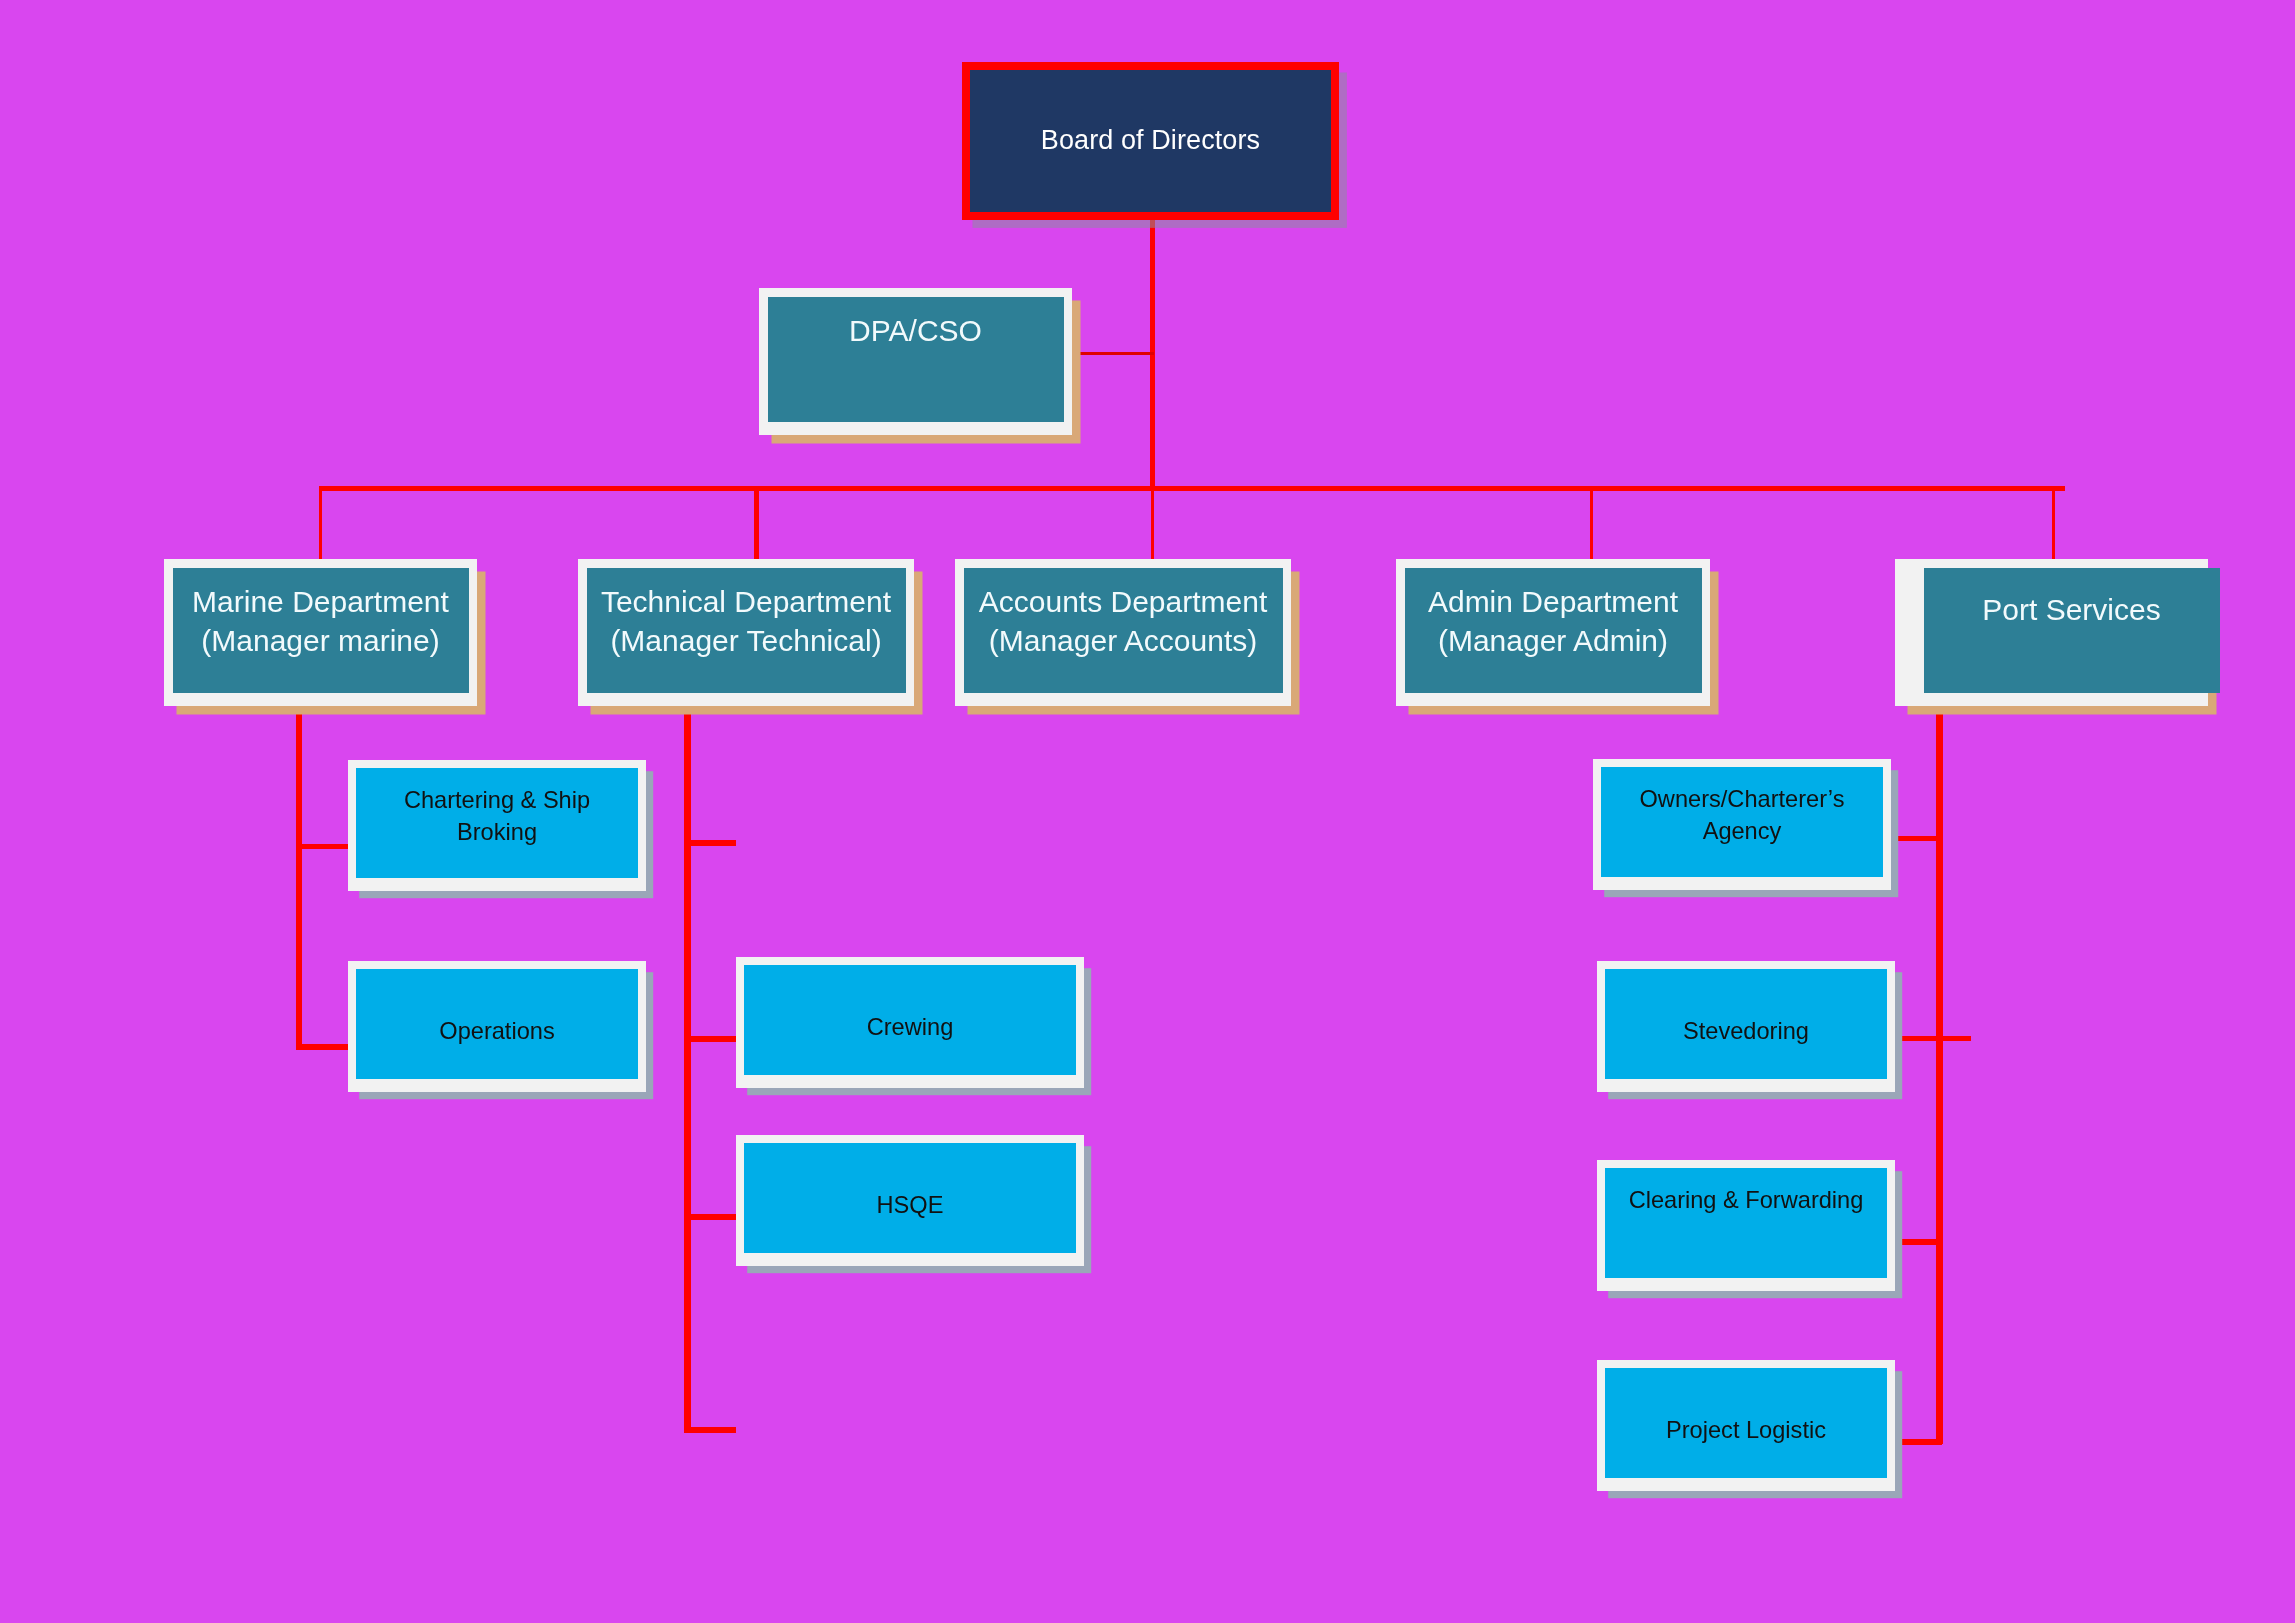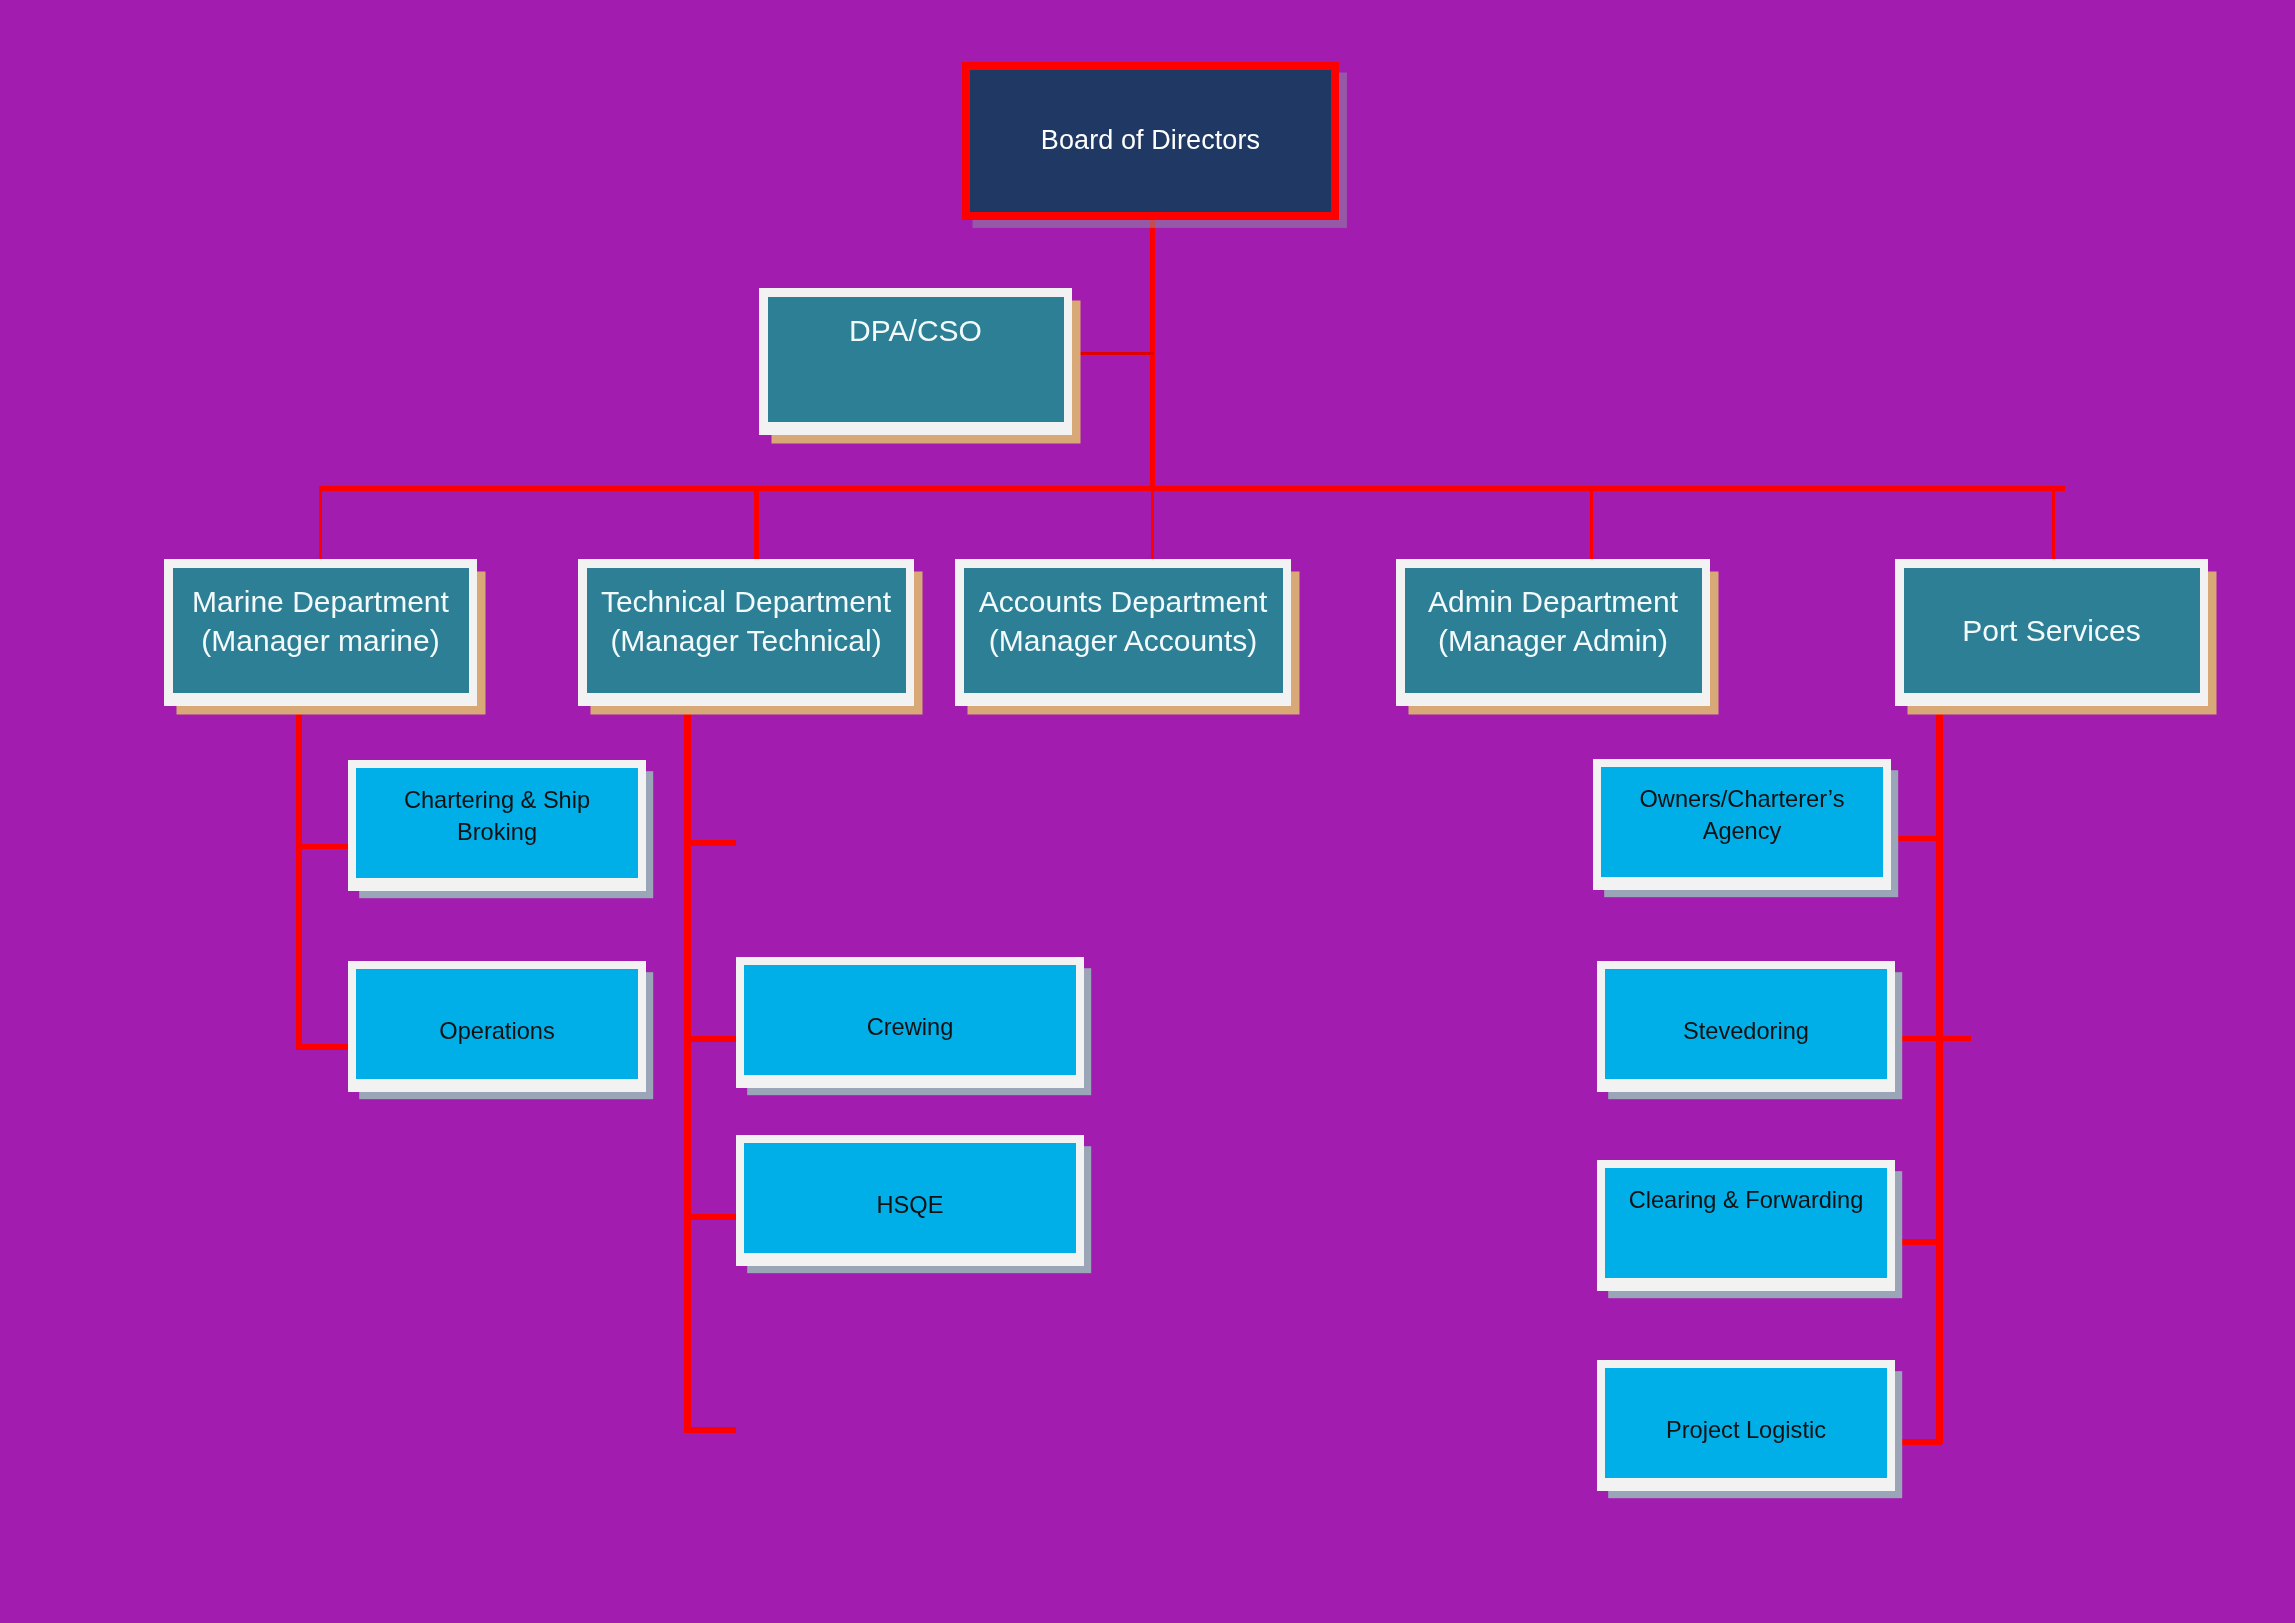--- a/index.html
+++ b/index.html
@@ -7,21 +7,21 @@
     padding: 0;
     background: #ffffff;
   }
   body {
     font-family: "Liberation Sans", sans-serif;
   }
   #chart-canvas {
     position: relative;
     width: 2295px;
     height: 1623px;
-    background: #a21caf;
+    background: #d946ef;
     overflow: hidden;
   }
 
   
   .conn {
     position: absolute;
     background: #FF0000;
     z-index: 1;
   }
   .conn-thin { background: #E00000; }
@@ -59,21 +59,21 @@
   .node-dept .fill {
     background: #2D7F96;
     width: 100%;
     height: 100%;
     box-sizing: border-box;
     display: flex;
     justify-content: center;
     padding: 14.4px 10.5px 6.5px 10.5px;
     text-align: center;
   }
-  .node-dept.center .fill { align-items: center; padding-top: 8px; }
+  .node-dept.center .fill { padding-top: 22px; margin-left: 20px; }
   .node-dept .node-label {
     color: #F2FAFC;
     font-size: 30px;
     line-height: 1.32;
   }
 
   
   .node-sub {
     background: #F2F2F2;
     padding: 7.9px 7.9px 13px 7.9px;

